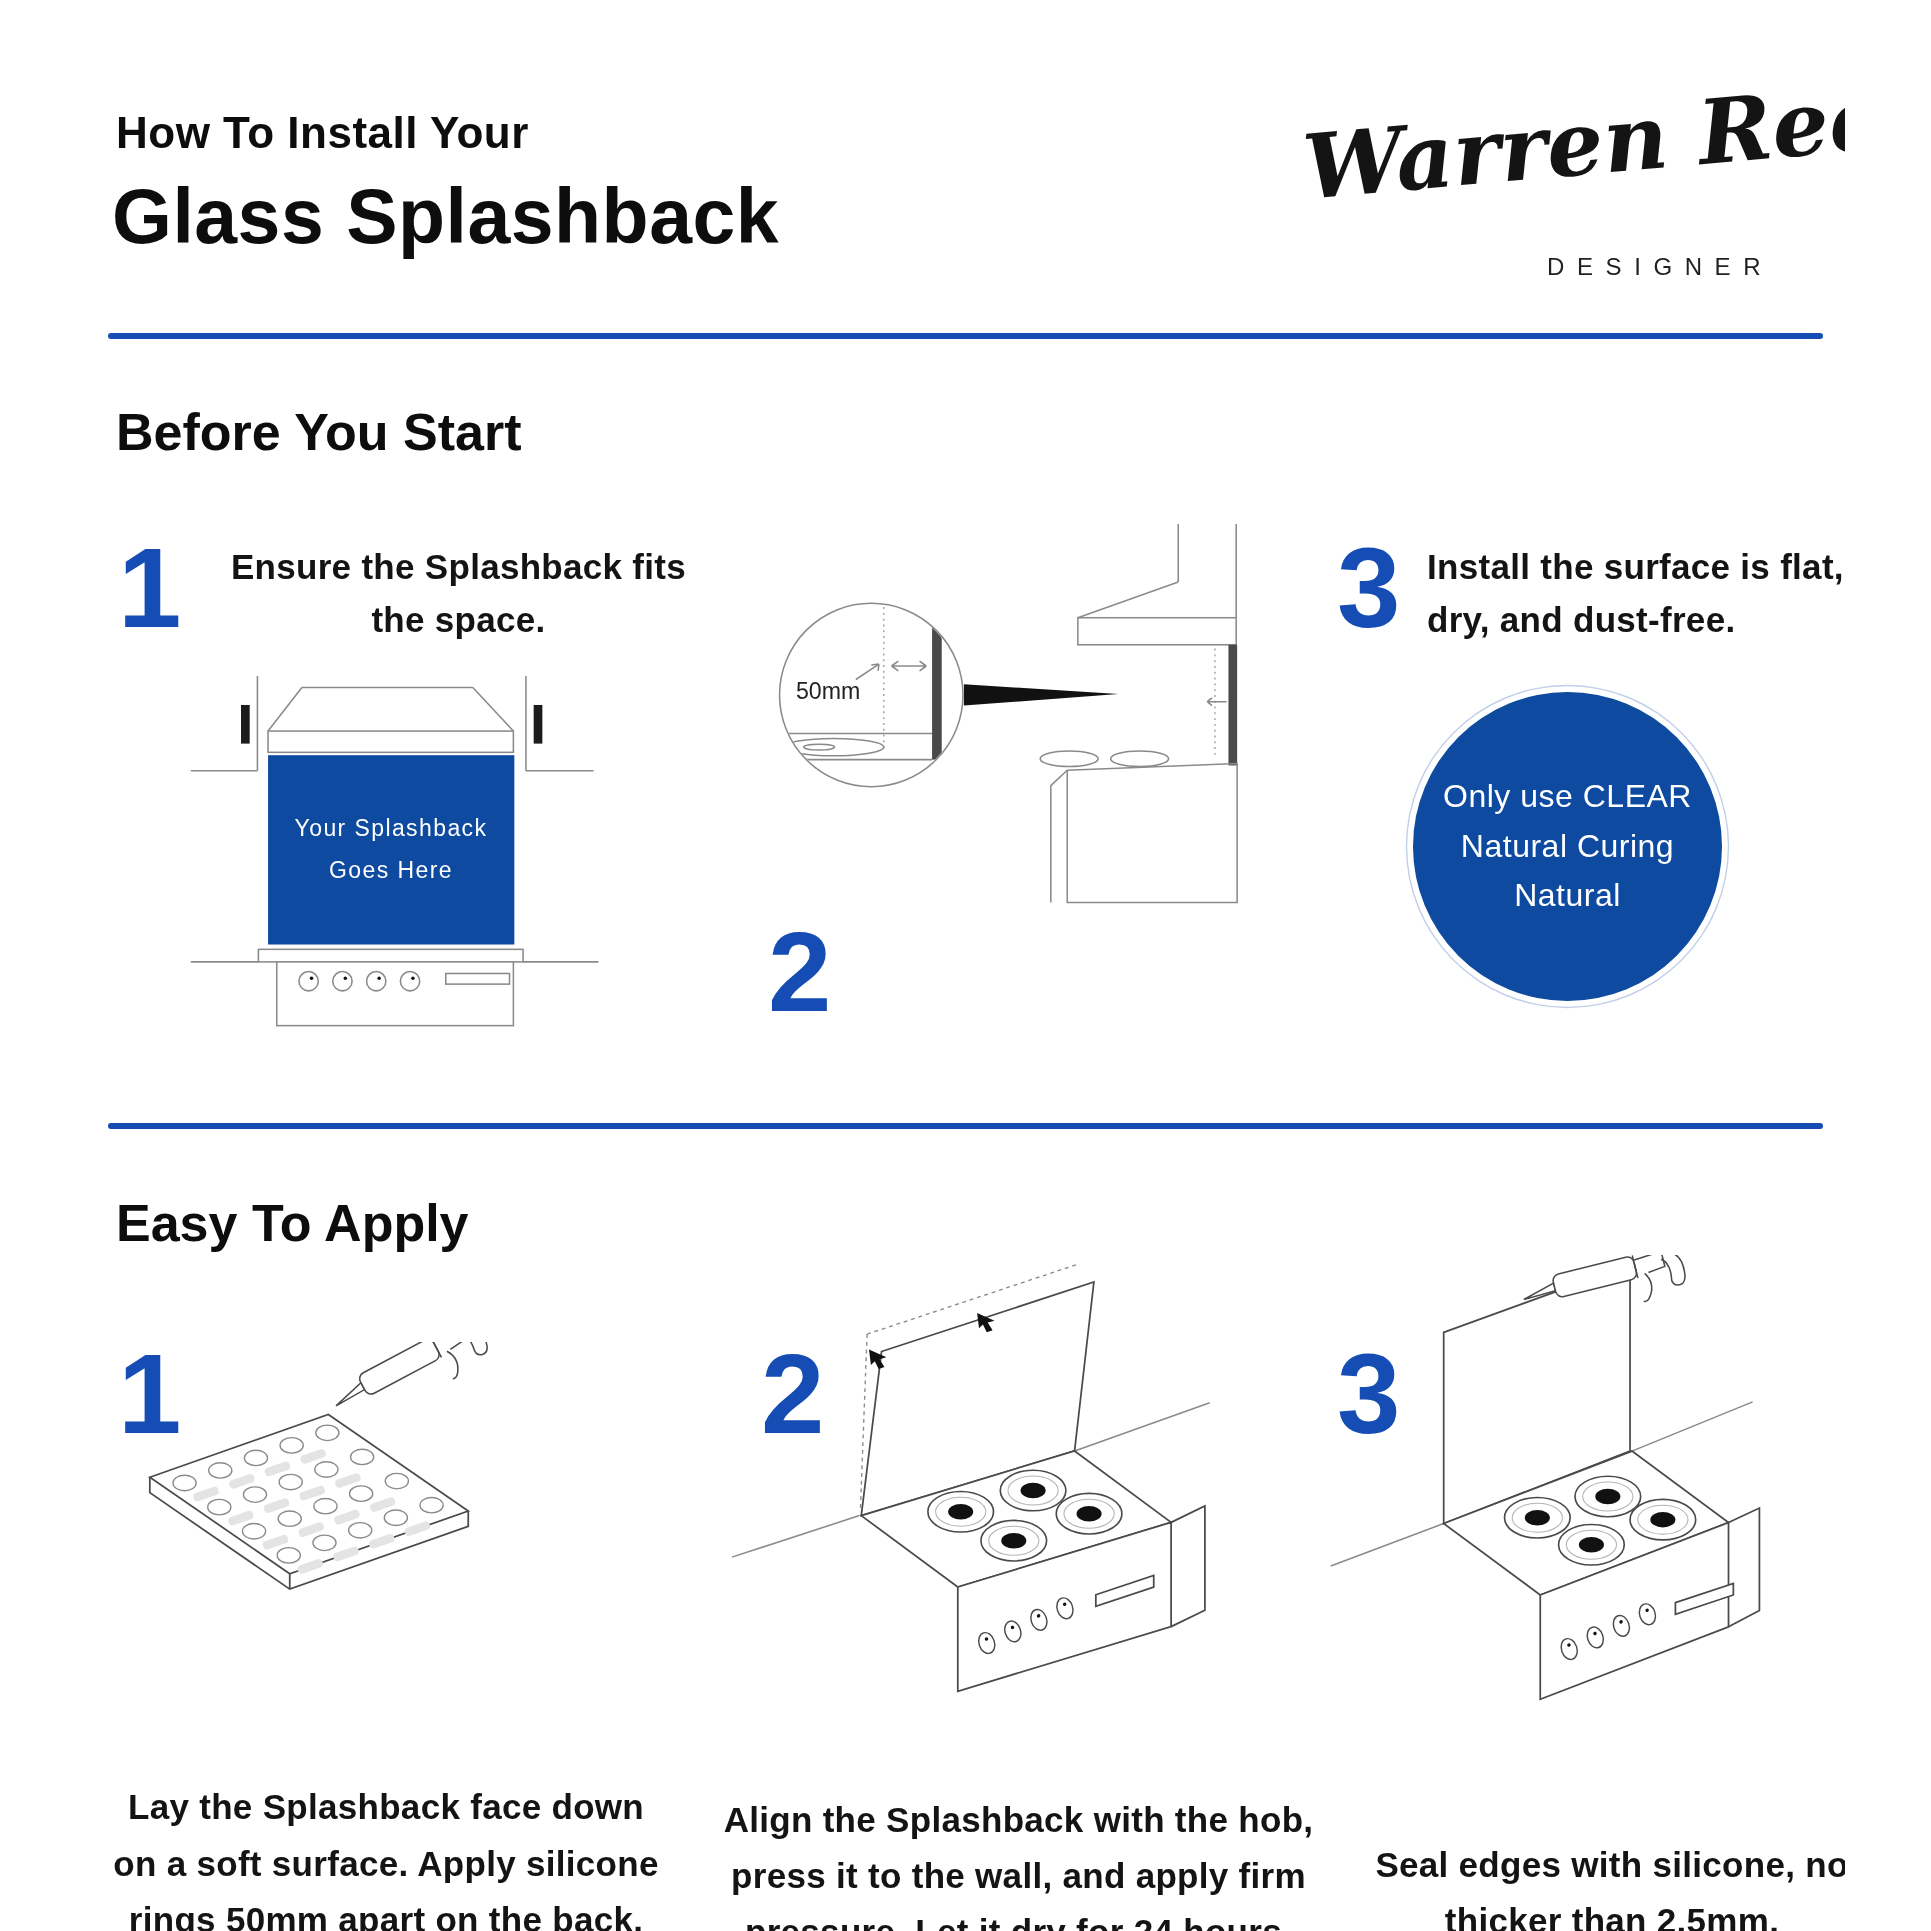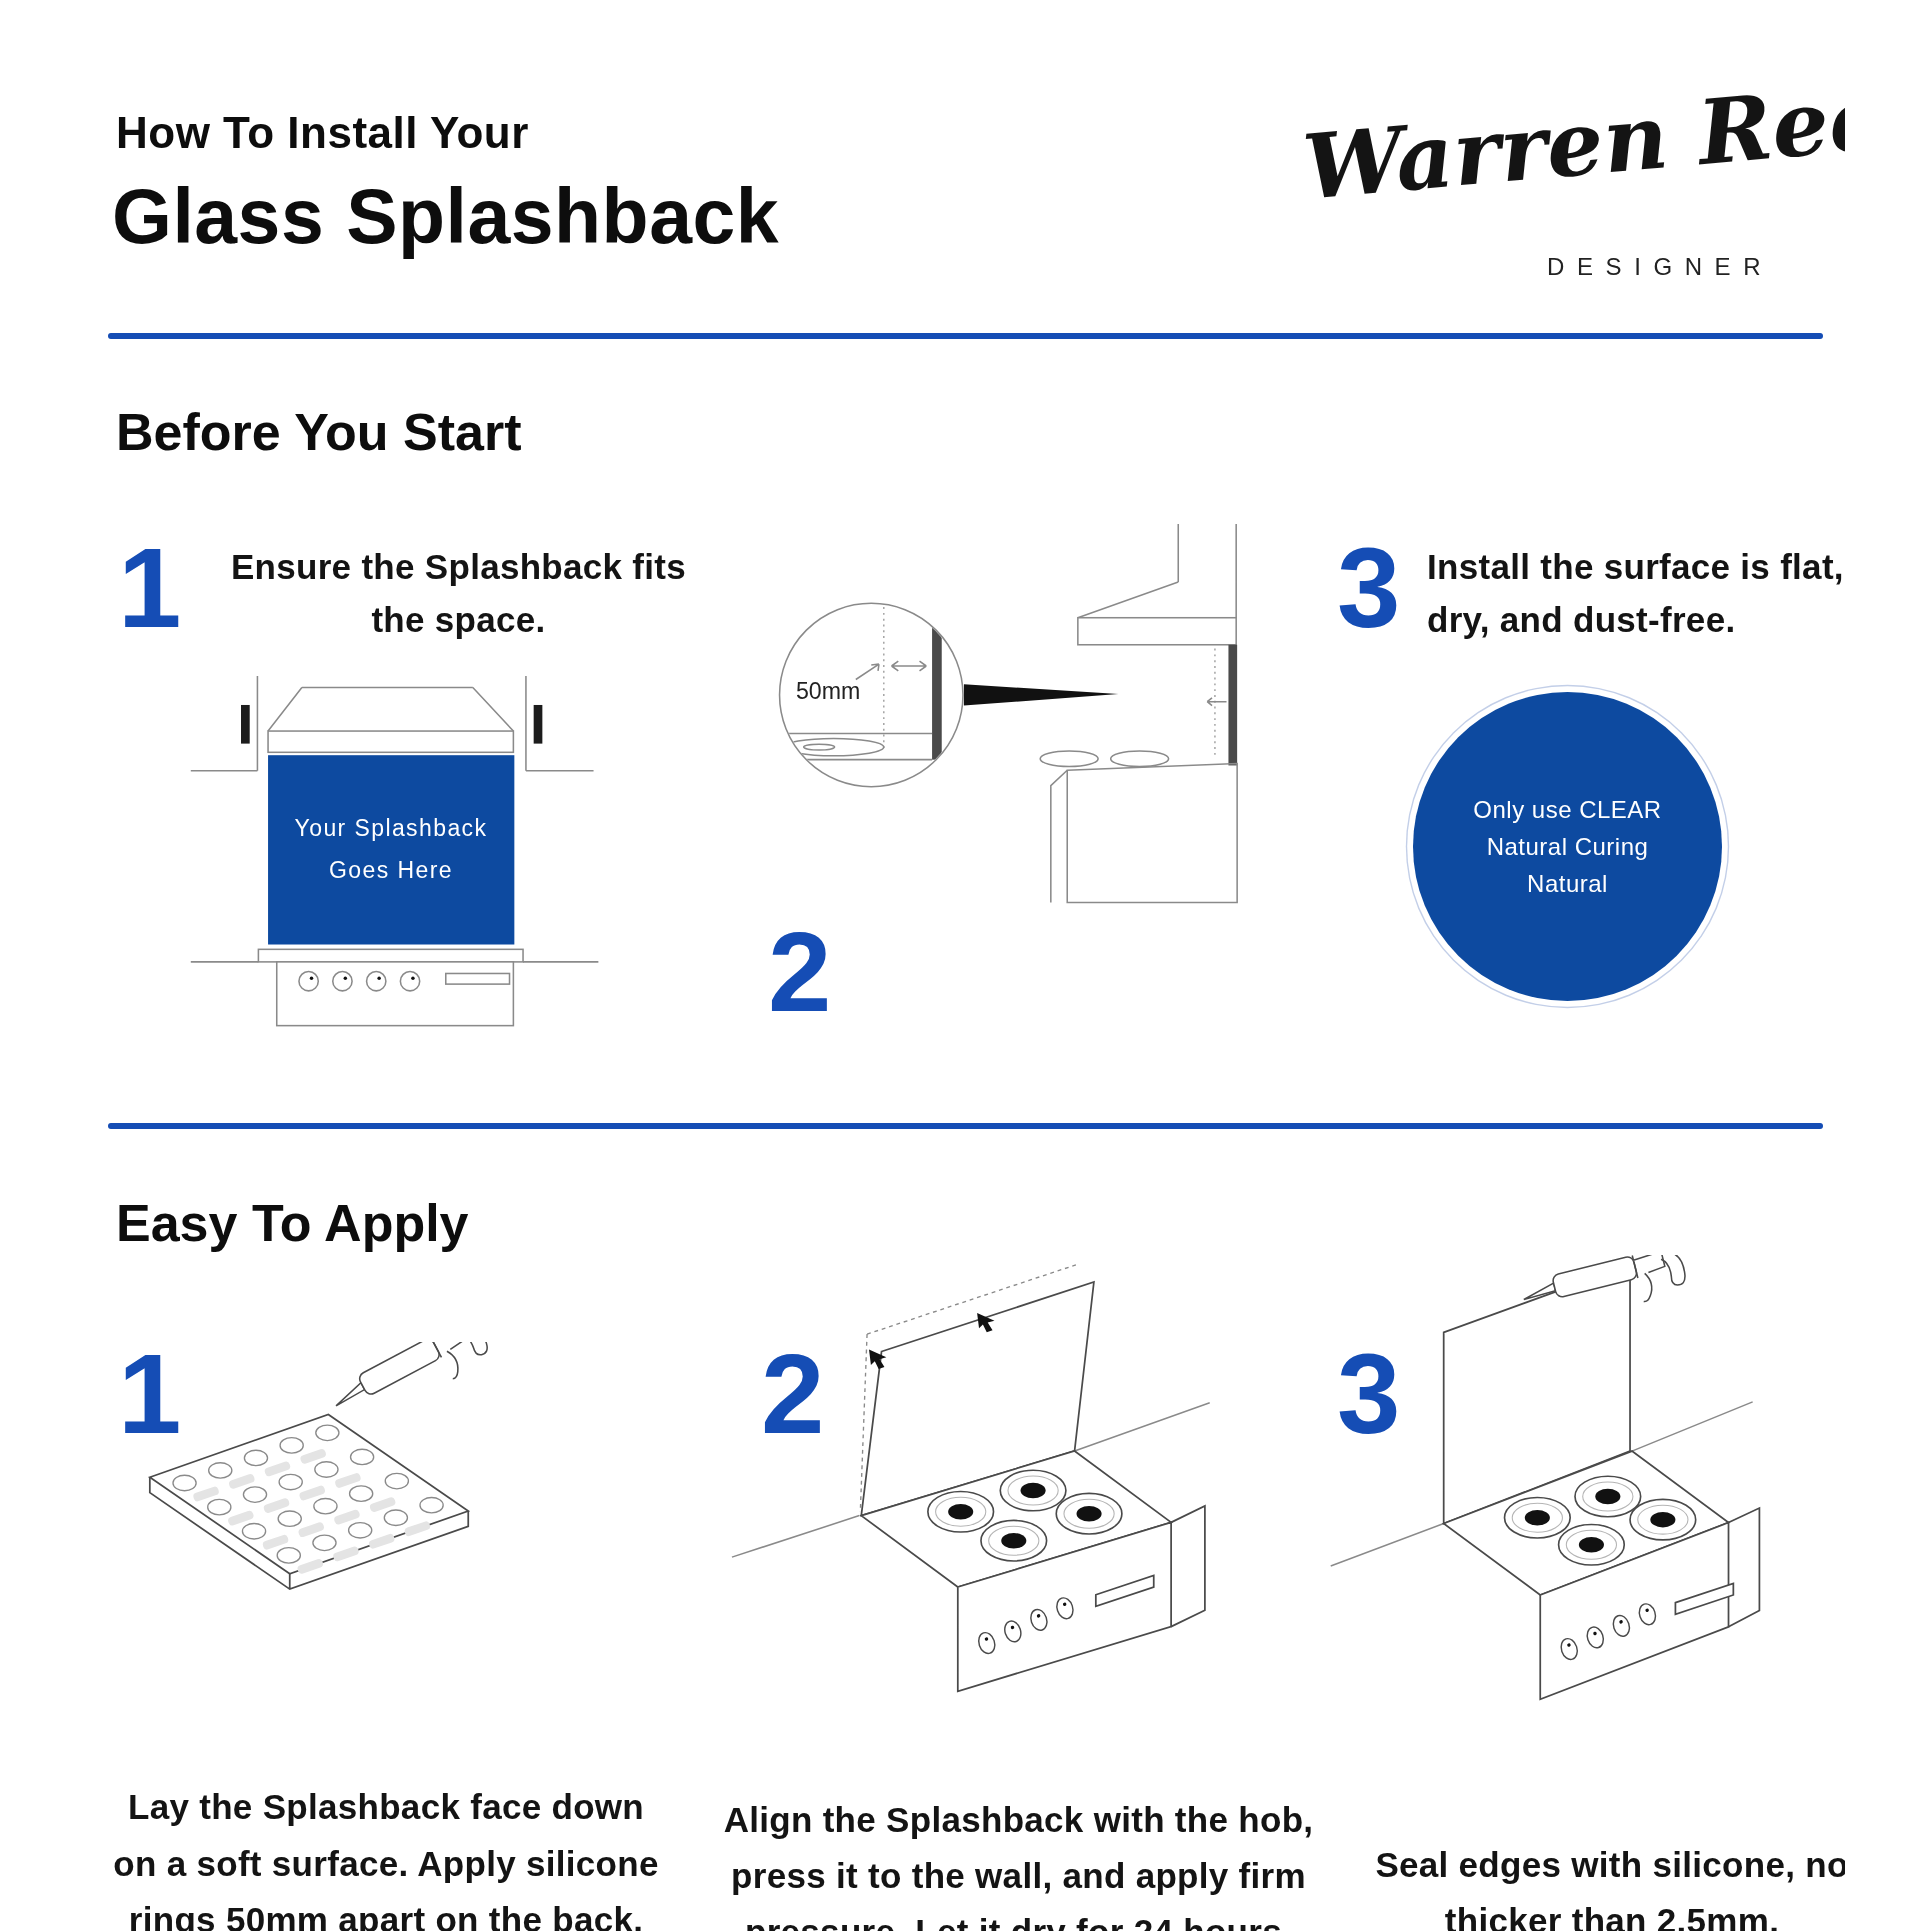--- a/index.html
+++ b/index.html
@@ -19,21 +19,21 @@
   .num{font-size:114px;font-weight:800;color:#154db5;line-height:1;}
   .cap{font-size:35px;font-weight:700;line-height:1.5;letter-spacing:0.3px;color:#141414;}
   .center{text-align:center;}
   
   .sb-label{display:flex;flex-direction:column;justify-content:center;align-items:center;
             color:#ffffff;font-size:23px;letter-spacing:1.4px;line-height:1.8;font-weight:400;}
   
   .sil-circle{width:309px;height:309px;border-radius:50%;background:#0d4aa0;
               box-shadow:0 0 0 5.8px #ffffff,0 0 0 7.2px #c3cfe8;
               display:flex;flex-direction:column;justify-content:center;align-items:center;
-              color:#fff;font-size:24px;line-height:1.55;font-weight:400;letter-spacing:0.5px;}
+              color:#fff;font-size:32px;line-height:1.55;font-weight:400;letter-spacing:0.5px;}
   
   svg{display:block;}
   .ln{stroke:#8a8a8a;stroke-width:1.6;fill:none;}
   .lnd{stroke:#4a4a4a;stroke-width:1.8;fill:none;}
   .fillw{fill:#ffffff;}
   .dark{fill:#4a4a4a;}
   .dot{stroke:#9a9a9a;stroke-width:1.4;stroke-dasharray:2 4;fill:none;}
   .dash{stroke:#8a8a8a;stroke-width:1.4;stroke-dasharray:4 4;fill:none;}
   .bo{fill:#fff;stroke:#4a4a4a;stroke-width:1.7;}
   .bm{fill:none;stroke:#b5b5b5;stroke-width:1.1;}

